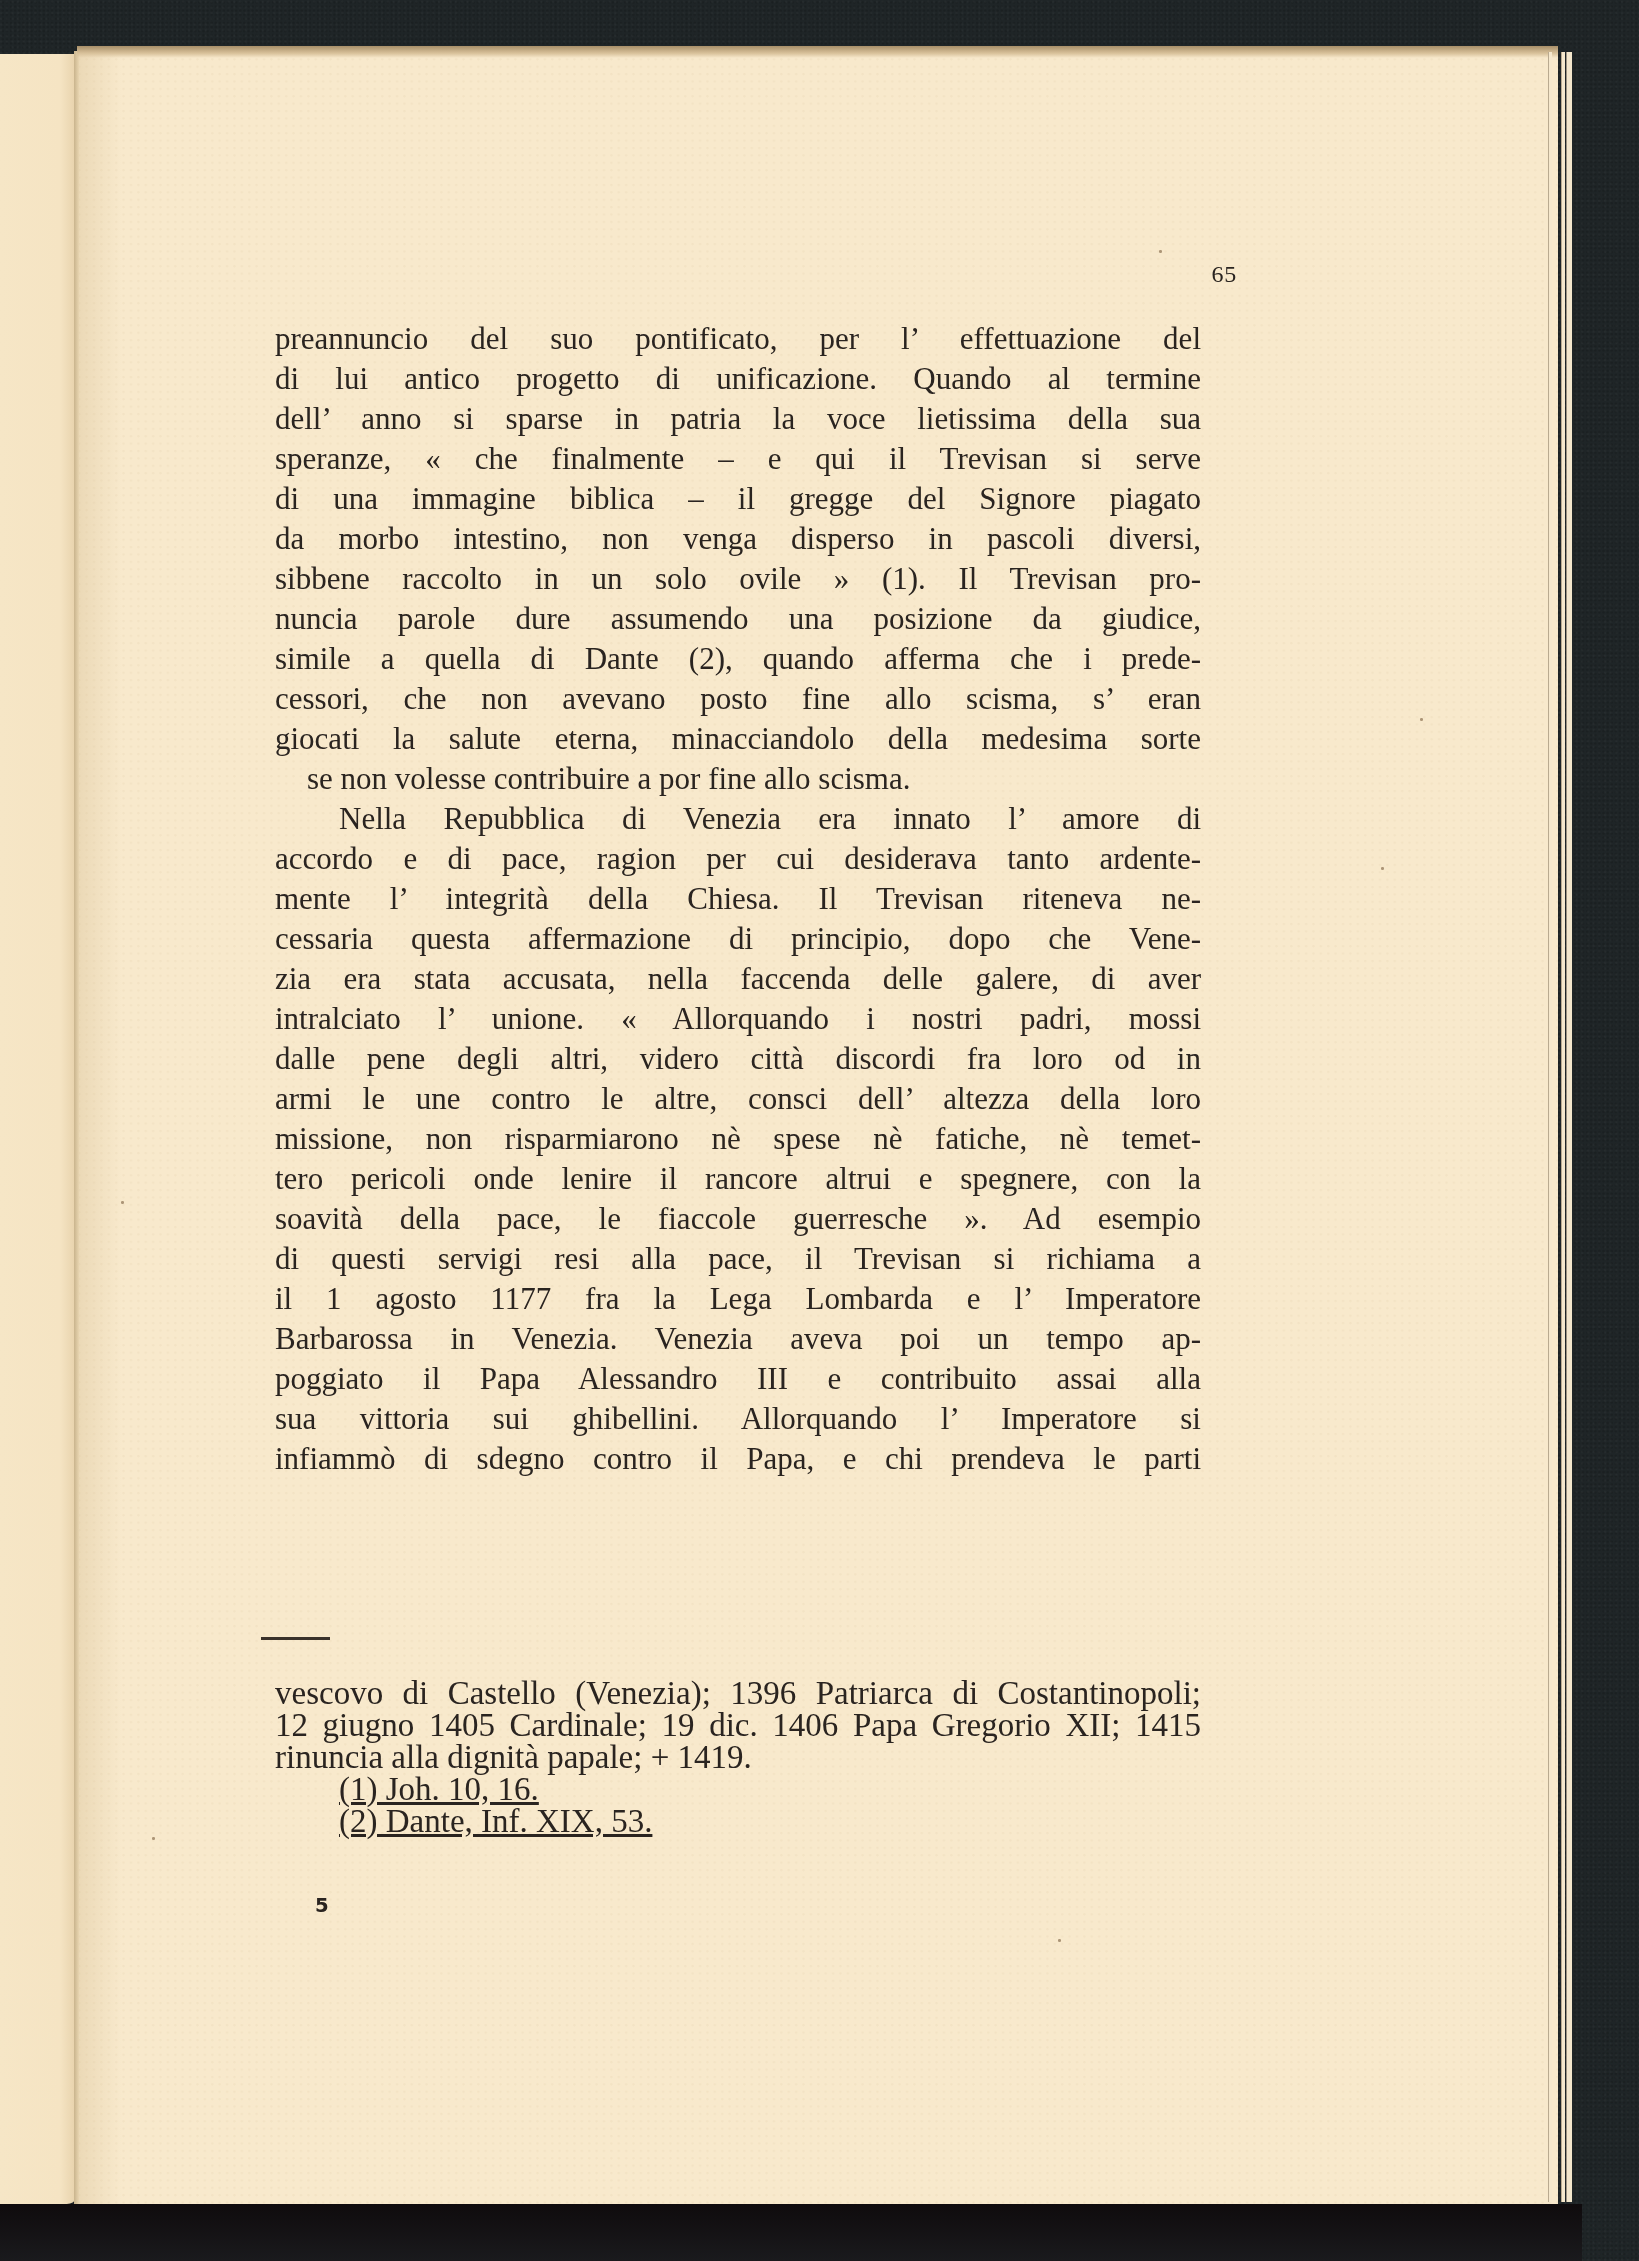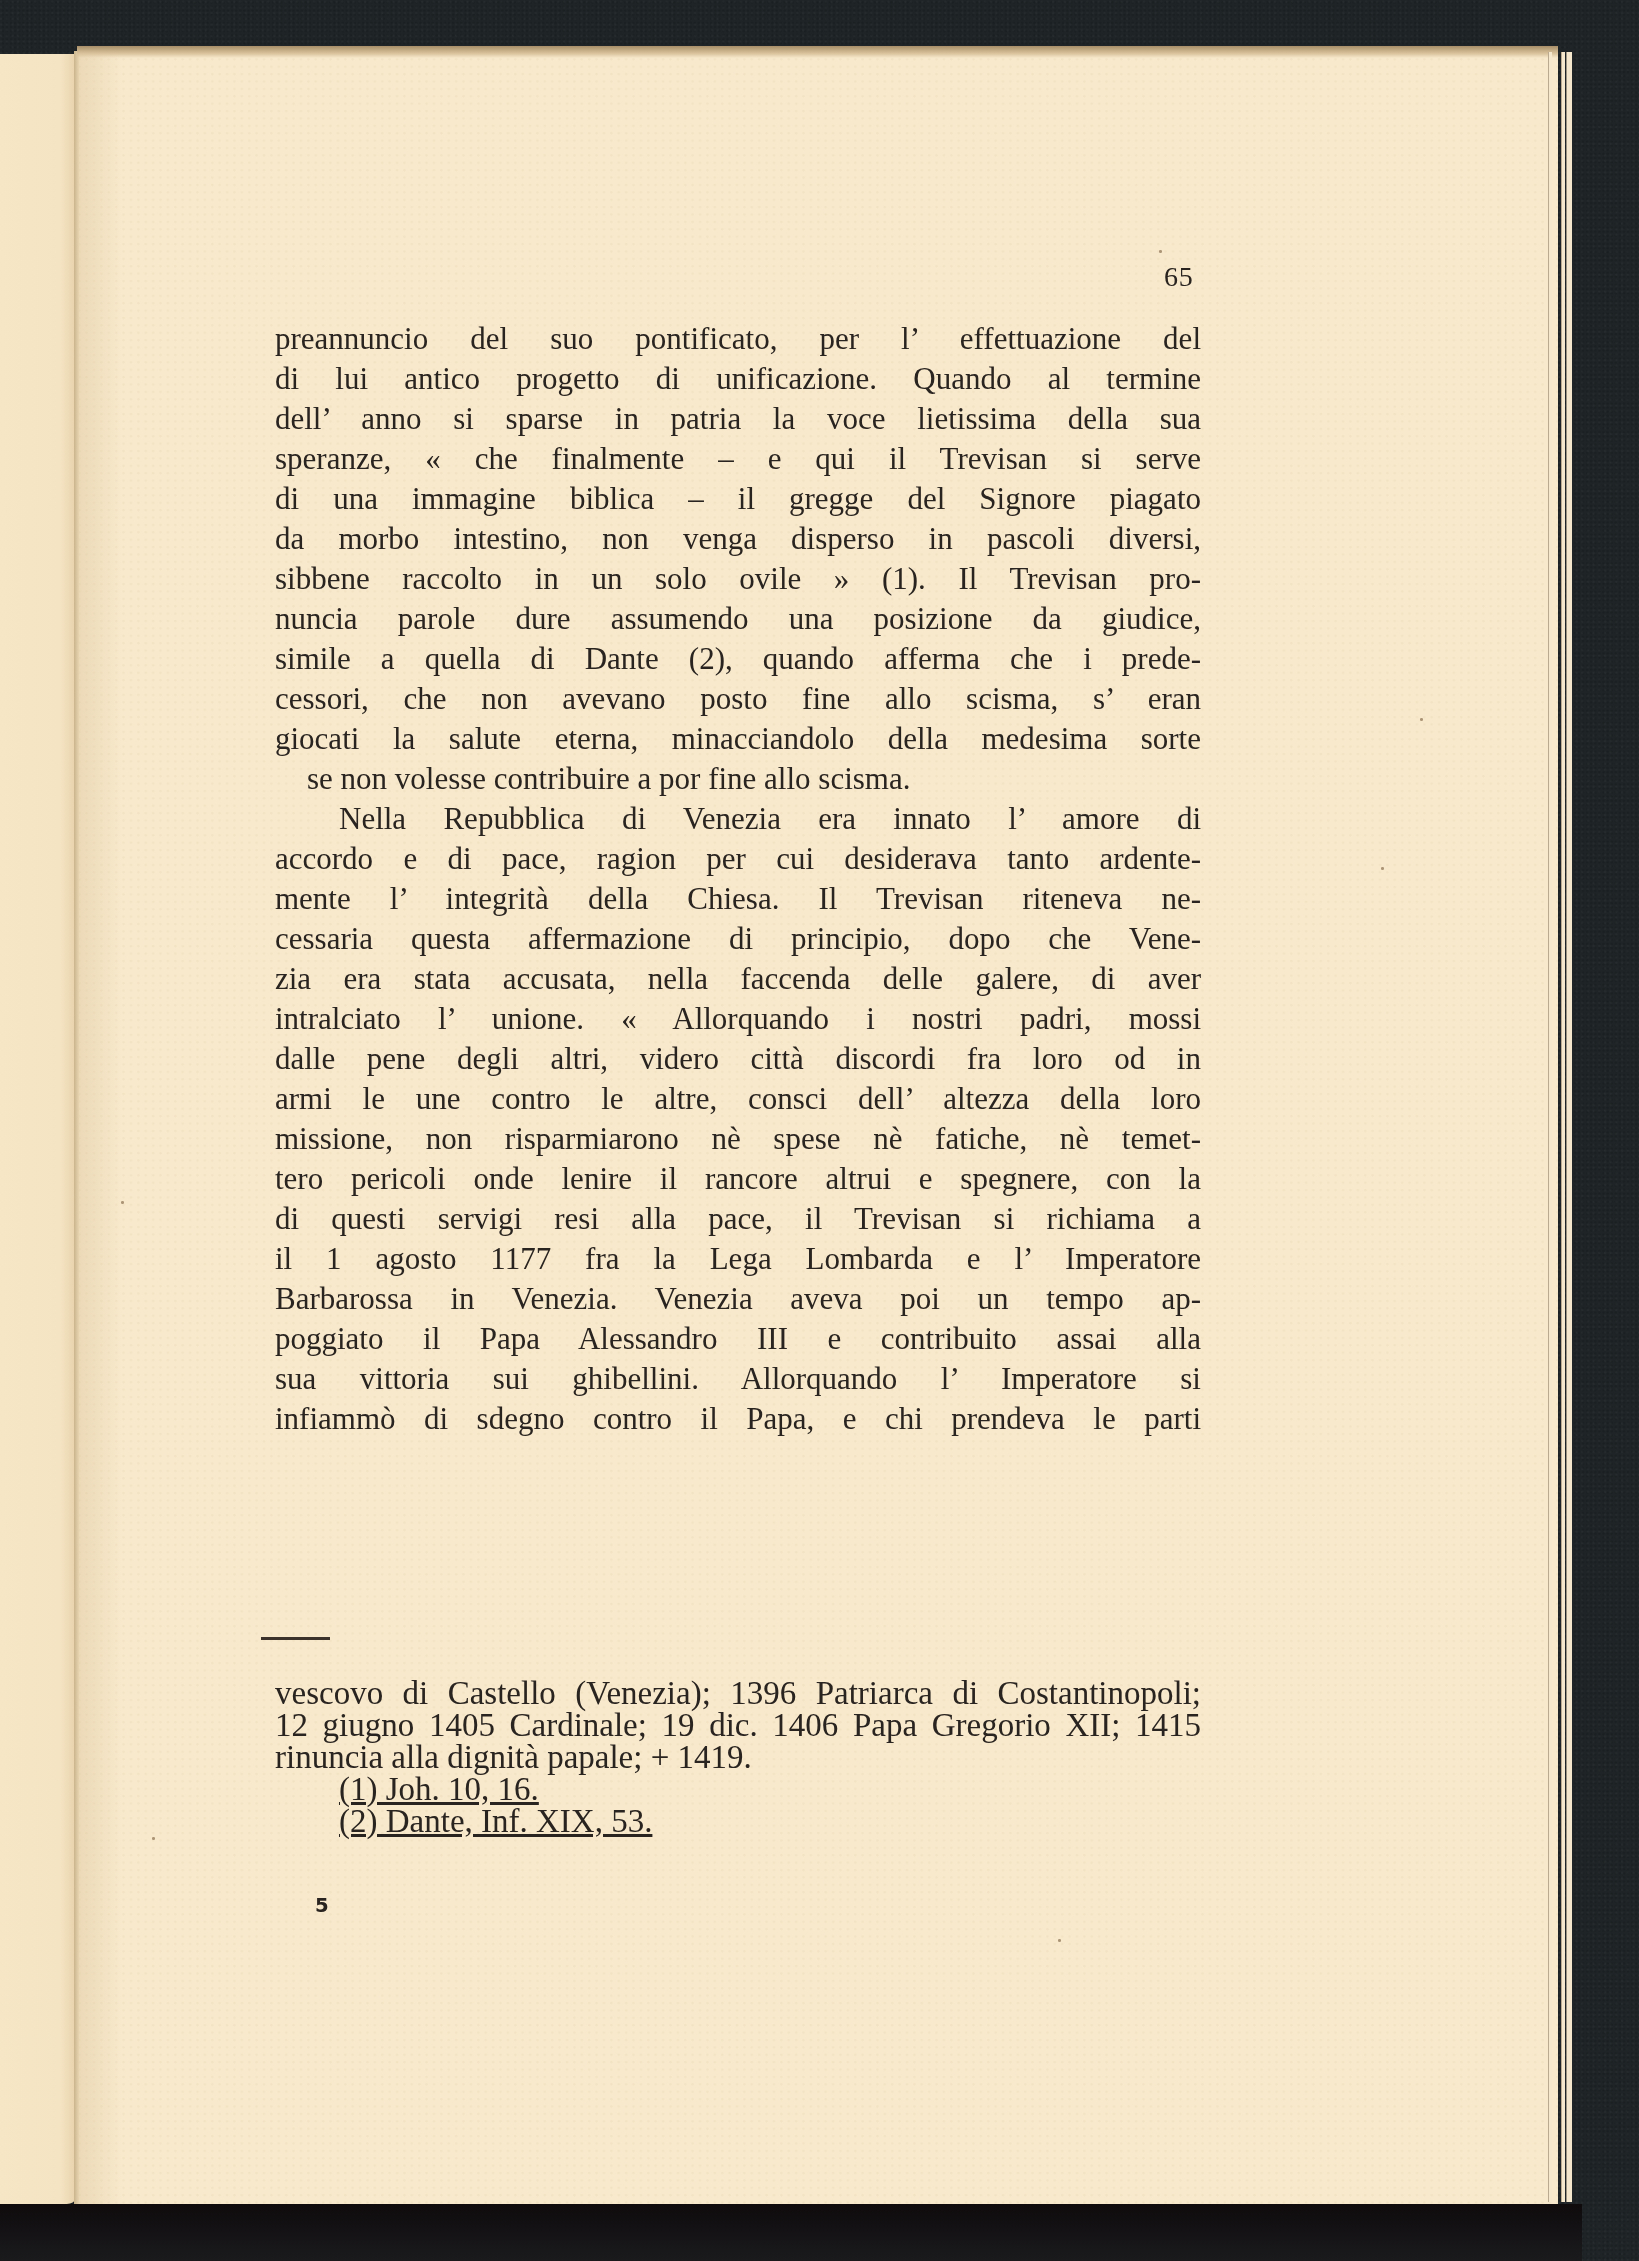--- a/index.html
+++ b/index.html
@@ -43,22 +43,22 @@
   }
   .page-stack {
     position: absolute; top: 52px; width: 3.3px; height: 2150px;
     background: #f6e8cd; border-left: 0.8px solid #b9aa90;
   }
   .ps1 { left: 1548px; }
   .ps2 { left: 1561px; }
   .ps3 { left: 1566px; width: 4.9px; background:#f3e6cc; border-left:0.8px solid #9b917f; }
 
   .page-number {
-    position: absolute; left: 1164px; top: 261px; width: 37px; 
-    font-size: 28px; letter-spacing: 0.8px;
+    position: absolute; left: 1200px; top: 261px; width: 37px; text-align: right;
+    font-size: 24px; letter-spacing: 0.8px;
   }
   .body-text {
     position: absolute; left: 275px; top: 319px; width: 926px;
     font-size: 31px; line-height: 40px;
     text-align: justify;
   }
   .body-text .line {
     display: block; white-space: nowrap;
     text-align: justify; text-align-last: justify;
     height: 40px;
@@ -116,20 +116,21 @@
   <span class="line indent">Nella Repubblica di Venezia era innato l’ amore di</span>
   <span class="line">accordo e di pace, ragion per cui desiderava tanto ardente-</span>
   <span class="line">mente l’ integrità della Chiesa. Il Trevisan riteneva ne-</span>
   <span class="line">cessaria questa affermazione di principio, dopo che Vene-</span>
   <span class="line">zia era stata accusata, nella faccenda delle galere, di aver</span>
   <span class="line">intralciato l’ unione. « Allorquando i nostri padri, mossi</span>
   <span class="line">dalle pene degli altri, videro città discordi fra loro od in</span>
   <span class="line">armi le une contro le altre, consci dell’ altezza della loro</span>
   <span class="line">missione, non risparmiarono nè spese nè fatiche, nè temet-</span>
   <span class="line">tero pericoli onde lenire il rancore altrui e spegnere, con la</span>
+  <span class="line">soavità della pace, le fiaccole guerresche ». Ad esempio</span>
   <span class="line">di questi servigi resi alla pace, il Trevisan si richiama a</span>
   <span class="line">il 1 agosto 1177 fra la Lega Lombarda e l’ Imperatore</span>
   <span class="line">Barbarossa in Venezia. Venezia aveva poi un tempo ap-</span>
   <span class="line">poggiato il Papa Alessandro III e contribuito assai alla</span>
   <span class="line">sua vittoria sui ghibellini. Allorquando l’ Imperatore si</span>
   <span class="line">infiammò di sdegno contro il Papa, e chi prendeva le parti</span>
 </div>
 
 <div class="footnote-rule"></div>
 

